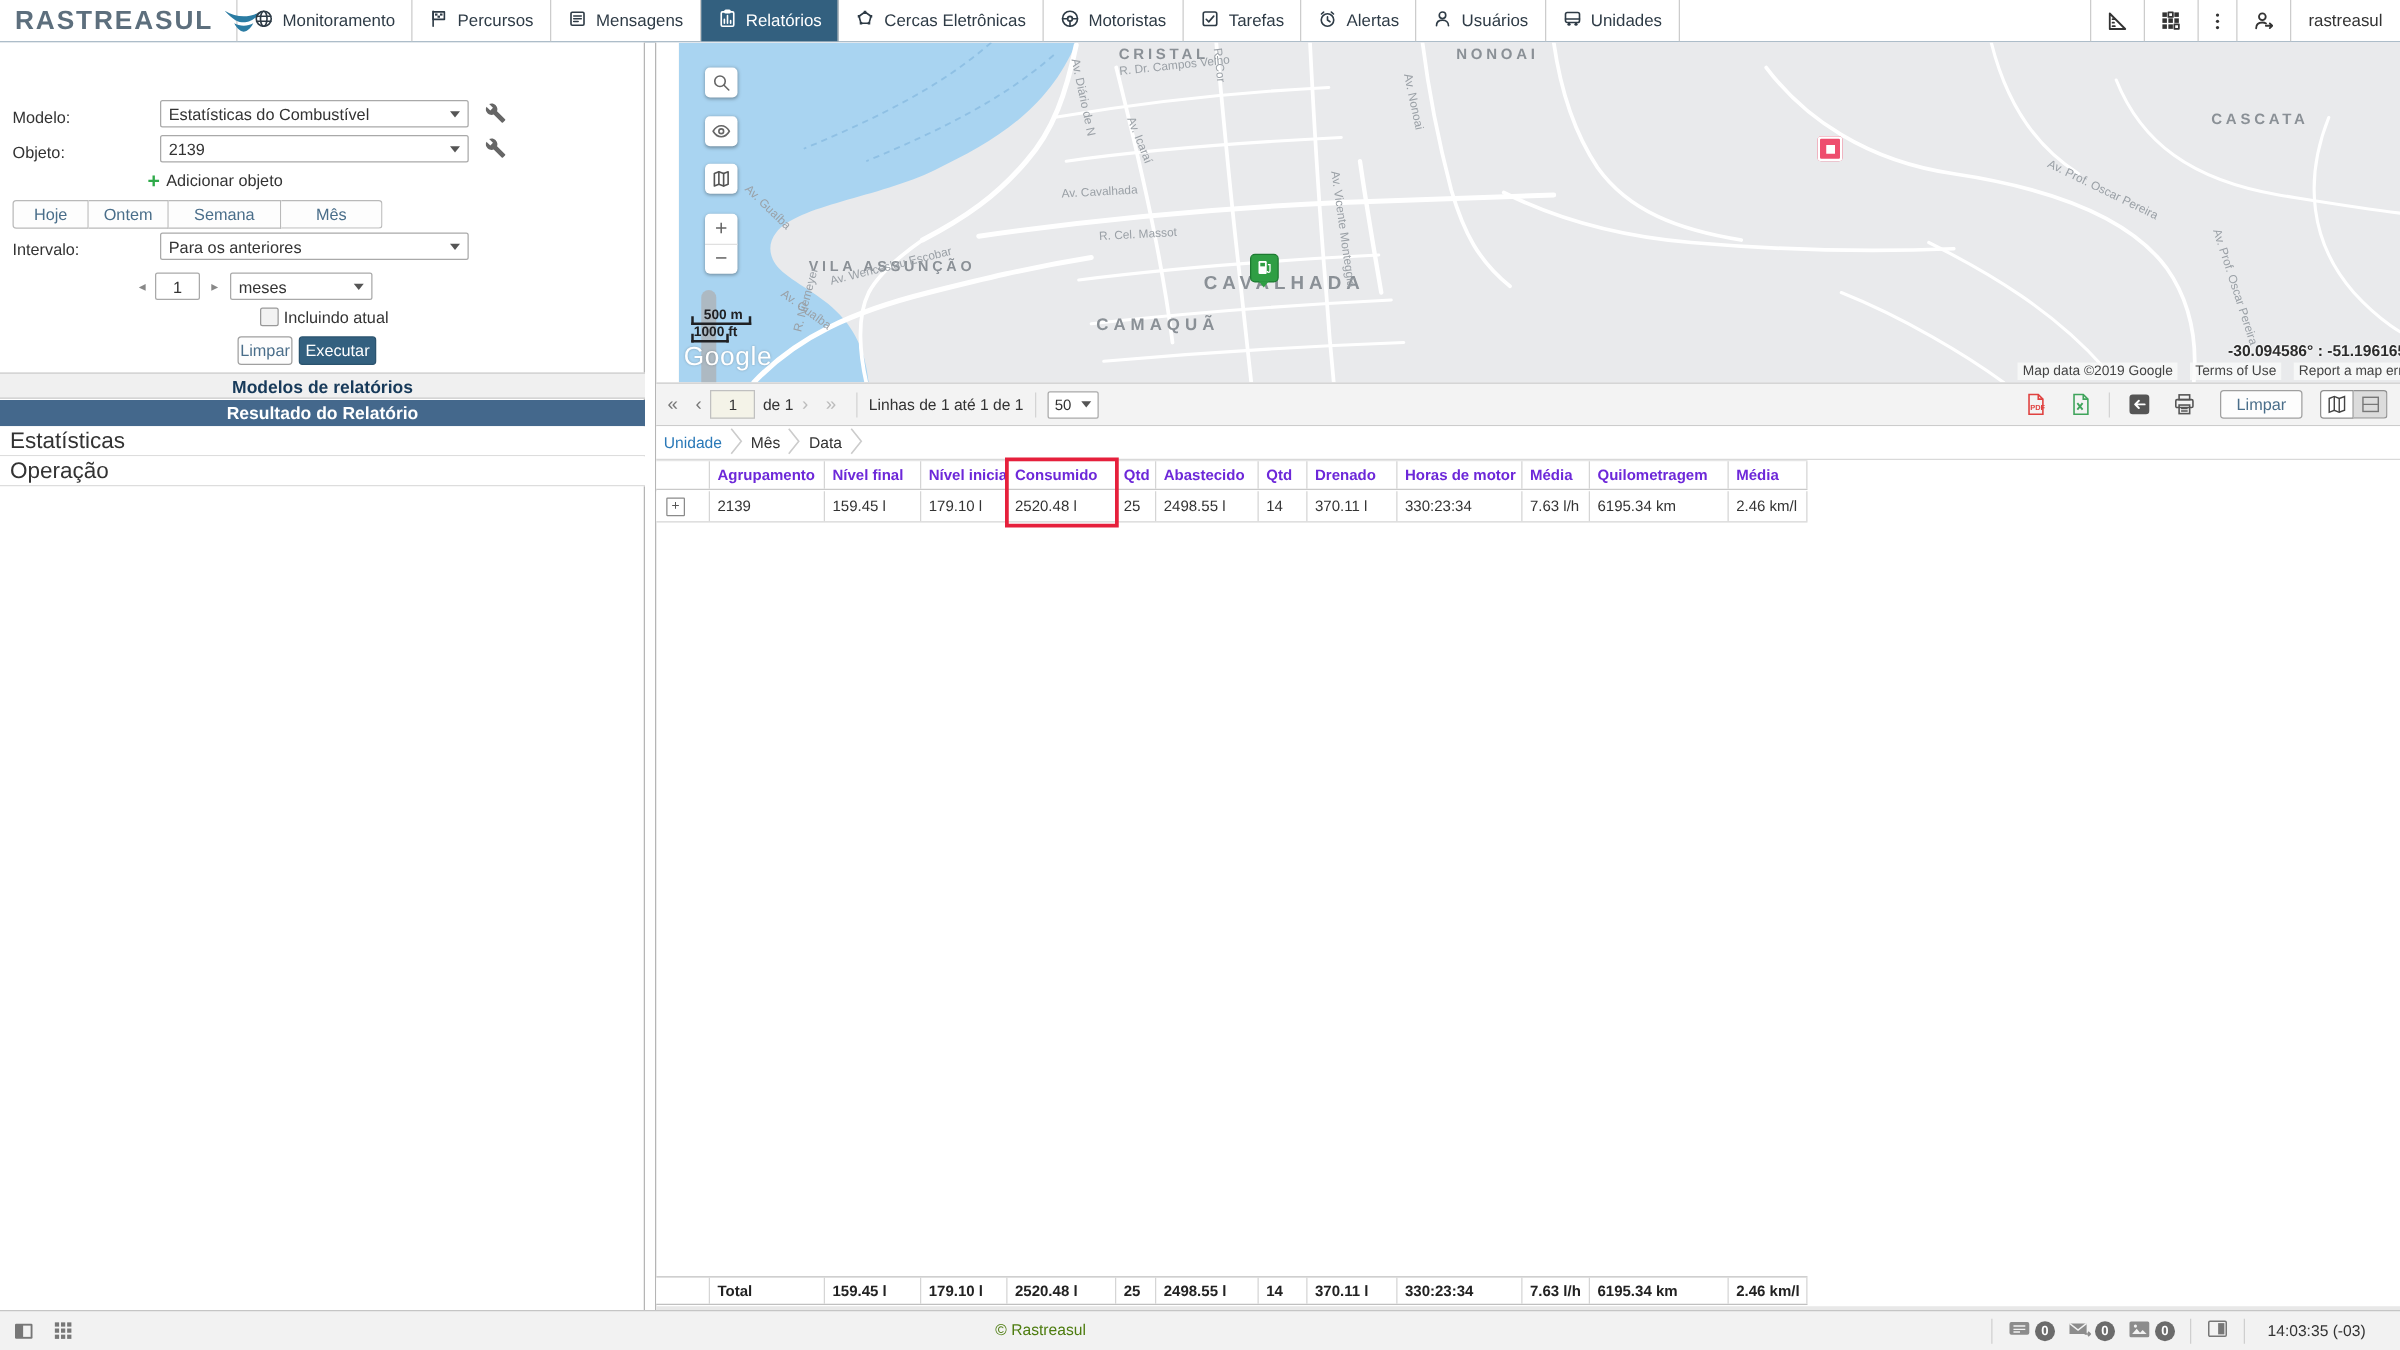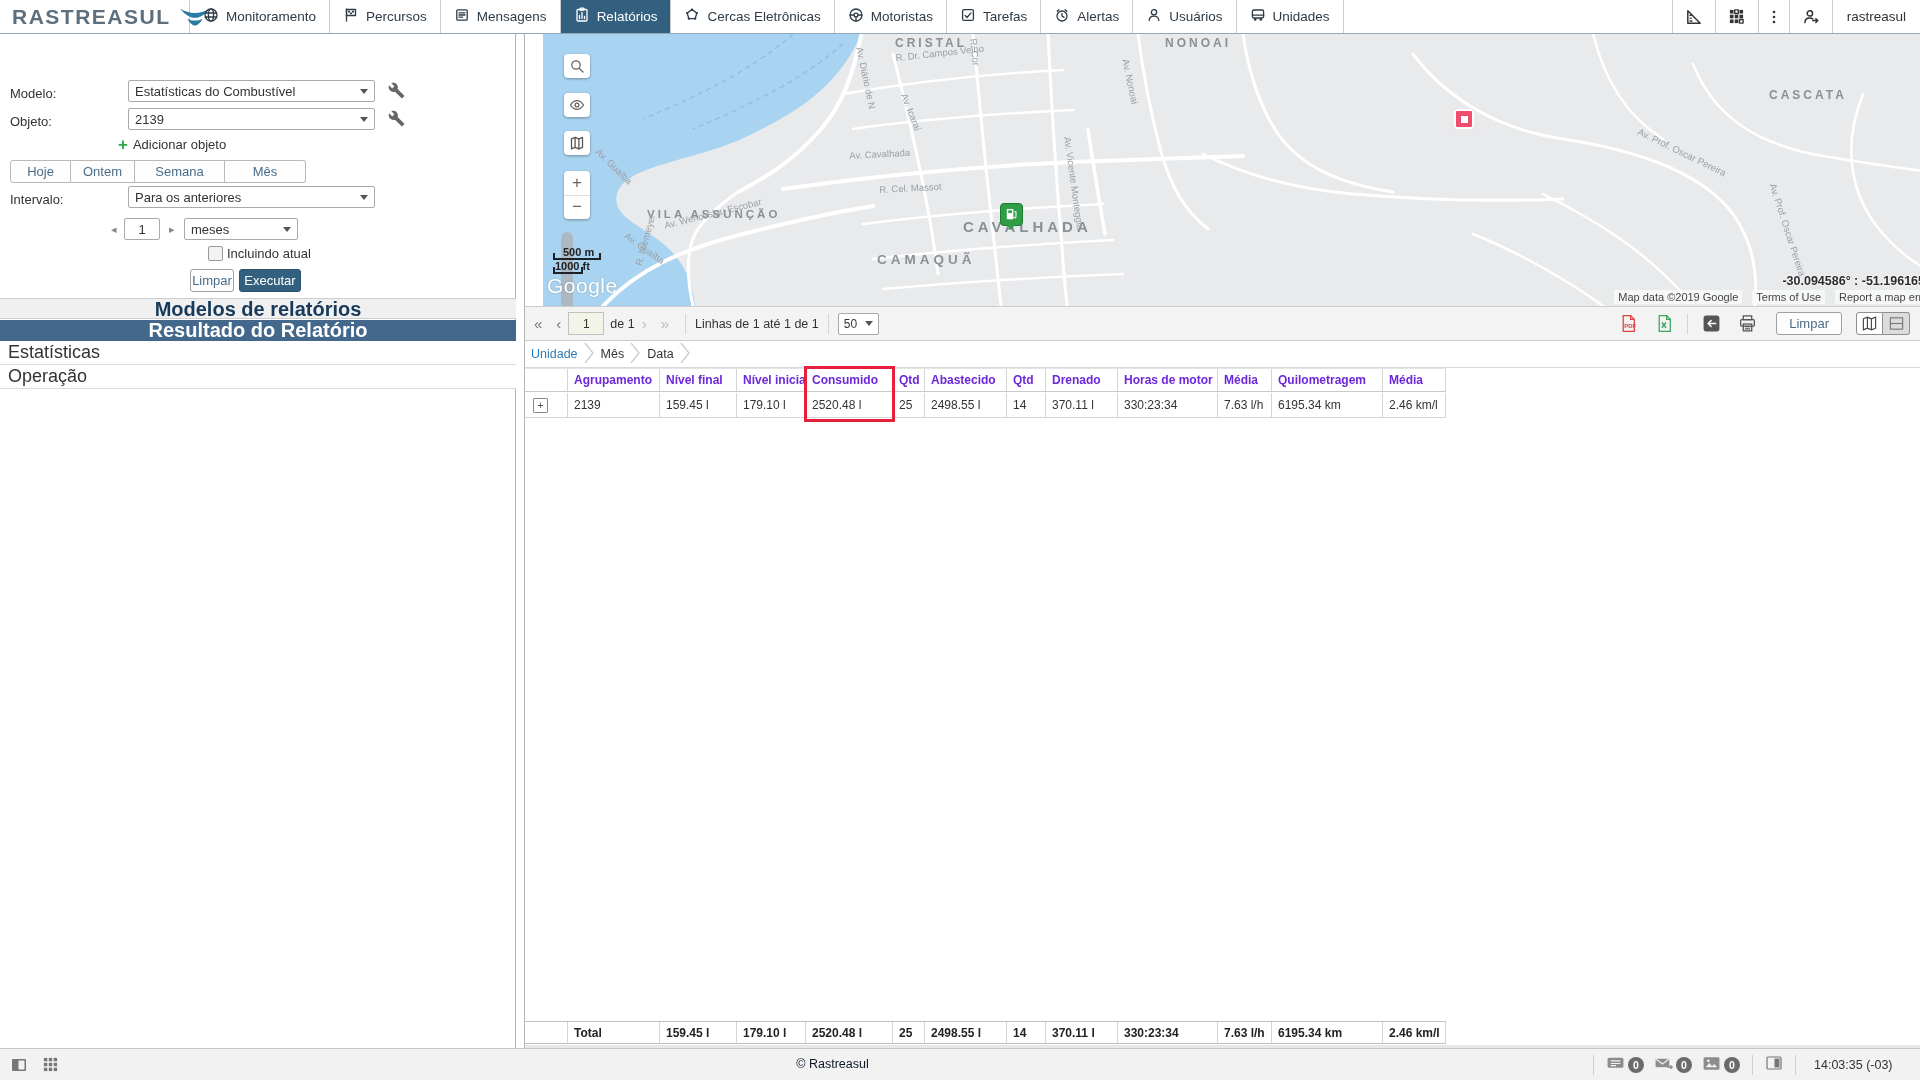--- a/index.html
+++ b/index.html
@@ -42,21 +42,21 @@
   .count-input{position:absolute;left:124px;top:184px;width:36px;height:22px;border:1px solid #a9a9a9;
                border-radius:2px;text-align:center;font-size:13px;color:#333;box-sizing:border-box;
                font-family:"Liberation Sans",sans-serif;}
   .checkbox{position:absolute;left:208px;top:212px;width:13px;height:13px;border:1px solid #999;
             background:#f2f2f2;border-radius:2px;cursor:pointer;}
   .chk-label{position:absolute;left:227px;top:212px;font-size:13px;color:#333;}
   .btn{position:absolute;height:23px;border-radius:3px;font-size:13px;display:flex;align-items:center;
        justify-content:center;cursor:pointer;box-sizing:border-box;}
   .btn-clear{left:190px;top:235px;width:44px;background:#fdfdfd;border:1px solid #a0a0a0;color:#4a6e8a;}
   .btn-exec{left:239px;top:235px;width:62px;background:#33607f;border:1px solid #2b536e;color:#fff;}
-  .sec-header{position:absolute;left:0;width:516px;text-align:center;font-weight:bold;font-size:20px;
+  .sec-header{position:absolute;left:0;width:516px;text-align:center;font-weight:bold;font-size:14px;
               box-sizing:border-box;}
   .sec-models{top:264px;height:21px;line-height:21px;background:#f0f0f0;color:#173a5a;
               border-top:1px solid #ccc;border-bottom:1px solid #ccc;}
   .sec-result{top:286px;height:21px;line-height:21px;background:#44688c;color:#fff;}
   #result-list{position:absolute;left:0;top:307px;width:516px;}
   .result-item{height:23px;line-height:23px;padding-left:8px;font-size:18px;color:#333;
                border-bottom:1px solid #ddd;cursor:pointer;background:#fff;}
   .result-item.selected{background:#e7e7e7;}
   
   .content{position:absolute;left:524px;top:34px;width:1396px;height:1014px;border-left:1px solid #b5b5b5;
@@ -128,21 +128,21 @@
   .hscroll-strip{position:absolute;left:0;top:1011px;width:1395px;height:5px;background:#e8e8e8;}
   .expander{width:13px;height:13px;border:1px solid #8a8a8a;border-radius:1px;margin-left:8px;
             display:flex;align-items:center;justify-content:center;font-size:11px;line-height:11px;
             color:#555;cursor:pointer;background:#fff;}
   .red-box{position:absolute;left:279px;top:332px;width:91px;height:56px;border:3px solid #e6203c;
            box-sizing:border-box;z-index:5;pointer-events:none;}
   
   .statusbar{position:absolute;left:0;top:1048px;width:1920px;height:32px;background:#f2f2f2;
              border-top:1px solid #c5c5c5;box-sizing:border-box;font-size:12.5px;}
   .sb-icon{position:absolute;top:7px;cursor:pointer;}
-  .copyright{position:absolute;left:760px;top:8px;width:145px;text-align:center;color:#0f172a;}
+  .copyright{position:absolute;left:760px;top:8px;width:145px;text-align:center;color:#4d7c0f;}
   .sb-right{position:absolute;right:10px;top:0;height:31px;display:flex;align-items:center;gap:7px;}
   .badge{width:16px;height:16px;border-radius:50%;background:#6b6b6b;color:#fff;font-size:10.5px;
          font-weight:bold;display:flex;align-items:center;justify-content:center;}
   .sb-sep{width:1px;height:20px;background:#cfcfcf;margin:0 5px;}
   .sb-time{color:#333;padding-left:6px;min-width:96px;}
   .badge-group{display:flex;align-items:center;gap:3px;cursor:pointer;}
 </style>
 </head>
 <body>
 

